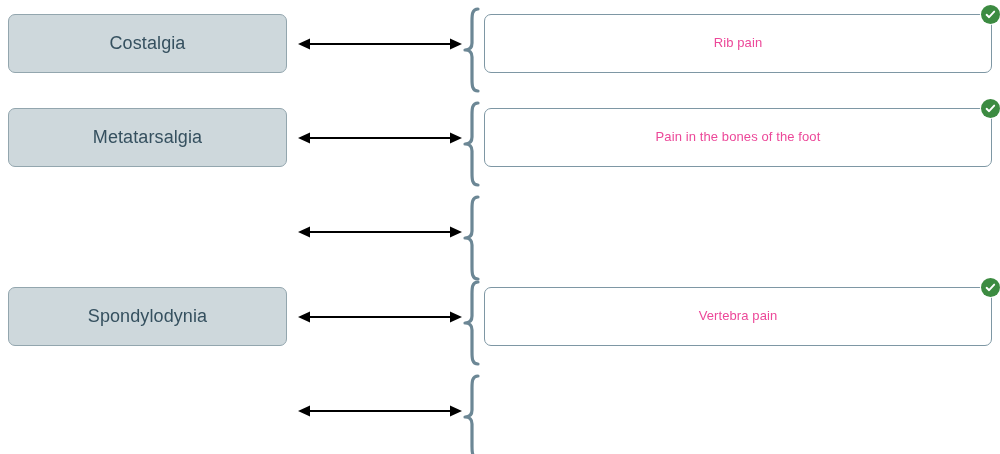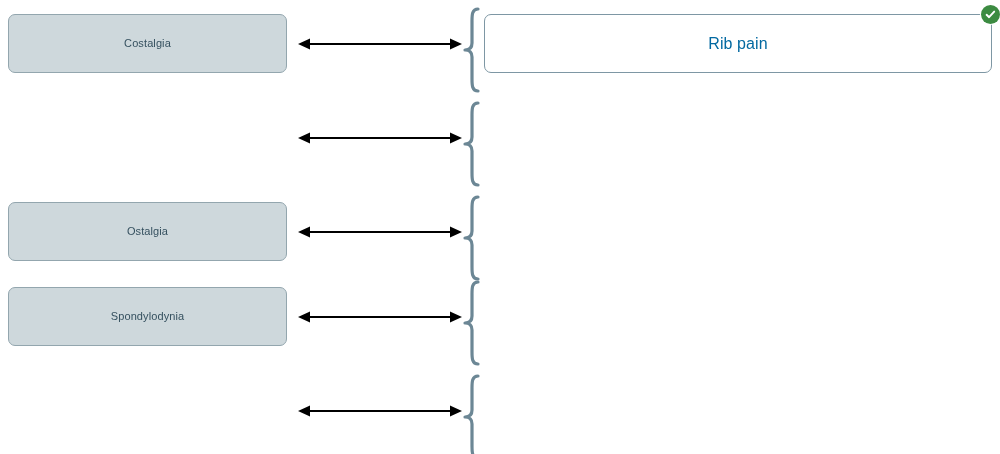--- a/index.html
+++ b/index.html
@@ -42,21 +42,21 @@
     background: #ced8dc;
     border: 1px solid #93a6ae;
     border-radius: 7px;
     display: flex;
     align-items: center;
     justify-content: center;
     text-align: center;
     padding: 0 10px;
   }
   .term-label {
-    font-size: 11px;
+    font-size: 18px;
     color: #35505f;
     line-height: 1.2;
     letter-spacing: 0.1px;
   }
 
   
   .connector {
     position: absolute;
     left: 298px;
     top: 28px;
@@ -95,22 +95,22 @@
     background: #ffffff;
     border: 1px solid #7e97a4;
     border-radius: 7px;
     display: flex;
     align-items: center;
     justify-content: center;
     text-align: center;
     padding: 0 34px;
   }
   .answer-label {
-    font-size: 16px;
-    color: #0369a1;
+    font-size: 13px;
+    color: #ec4899;
     line-height: 1.25;
     letter-spacing: 0.1px;
   }
 
   
   .correct-badge {
     position: absolute;
     right: -8px;
     top: -9px;
     width: 19px;
@@ -151,38 +151,48 @@
       </div>
       <div class="correct-badge">
         <svg width="13" height="13" viewBox="0 0 13 13" aria-hidden="true">
           <path d="M2.6 6.8 L5.1 9.2 L10.2 3.6" fill="none" stroke="#ffffff" stroke-width="1.9" stroke-linecap="round" stroke-linejoin="round"></path>
         </svg>
       </div>
     </div>
   </div>
 
   <div class="match-row" style="top:102px;">
-    <div class="connector">
-      <svg width="164" height="16" viewBox="0 0 164 16" aria-hidden="true">
-        <line x1="10" y1="8" x2="154" y2="8" stroke="#000000" stroke-width="2.2"></line>
-        <polygon points="0,8 12,2.5 12,13.5" fill="#000000"></polygon>
-        <polygon points="164,8 152,2.5 152,13.5" fill="#000000"></polygon>
-      </svg>
-    </div>
-    <div class="brace">
-      <svg width="22" height="86" viewBox="0 0 22 86" aria-hidden="true">
-        <path d="M17 2 C11 2 11 8 11 14 L11 36 C11 41 8 43 4 43 C8 43 11 45 11 50 L11 72 C11 78 11 84 17 84" fill="none" stroke="#6c8795" stroke-width="3.2" stroke-linecap="round" stroke-linejoin="round"></path>
-      </svg>
+    <div class="term-card">
+      <span class="term-label">Metatarsalgia</span>
+    </div>
+    <div class="connector">
+      <svg width="164" height="16" viewBox="0 0 164 16" aria-hidden="true">
+        <line x1="10" y1="8" x2="154" y2="8" stroke="#000000" stroke-width="2.2"></line>
+        <polygon points="0,8 12,2.5 12,13.5" fill="#000000"></polygon>
+        <polygon points="164,8 152,2.5 152,13.5" fill="#000000"></polygon>
+      </svg>
+    </div>
+    <div class="brace">
+      <svg width="22" height="86" viewBox="0 0 22 86" aria-hidden="true">
+        <path d="M17 2 C11 2 11 8 11 14 L11 36 C11 41 8 43 4 43 C8 43 11 45 11 50 L11 72 C11 78 11 84 17 84" fill="none" stroke="#6c8795" stroke-width="3.2" stroke-linecap="round" stroke-linejoin="round"></path>
+      </svg>
+    </div>
+    <div class="answer-wrap">
+      <div class="answer-card">
+        <span class="answer-label">Pain in the bones of the foot</span>
+      </div>
+      <div class="correct-badge">
+        <svg width="13" height="13" viewBox="0 0 13 13" aria-hidden="true">
+          <path d="M2.6 6.8 L5.1 9.2 L10.2 3.6" fill="none" stroke="#ffffff" stroke-width="1.9" stroke-linecap="round" stroke-linejoin="round"></path>
+        </svg>
+      </div>
     </div>
   </div>
 
   <div class="match-row" style="top:196px;">
-    <div class="term-card">
-      <span class="term-label">Ostalgia</span>
-    </div>
     <div class="connector">
       <svg width="164" height="16" viewBox="0 0 164 16" aria-hidden="true">
         <line x1="10" y1="8" x2="154" y2="8" stroke="#000000" stroke-width="2.2"></line>
         <polygon points="0,8 12,2.5 12,13.5" fill="#000000"></polygon>
         <polygon points="164,8 152,2.5 152,13.5" fill="#000000"></polygon>
       </svg>
     </div>
     <div class="brace">
       <svg width="22" height="86" viewBox="0 0 22 86" aria-hidden="true">
         <path d="M17 2 C11 2 11 8 11 14 L11 36 C11 41 8 43 4 43 C8 43 11 45 11 50 L11 72 C11 78 11 84 17 84" fill="none" stroke="#6c8795" stroke-width="3.2" stroke-linecap="round" stroke-linejoin="round"></path>
@@ -199,20 +209,30 @@
         <line x1="10" y1="8" x2="154" y2="8" stroke="#000000" stroke-width="2.2"></line>
         <polygon points="0,8 12,2.5 12,13.5" fill="#000000"></polygon>
         <polygon points="164,8 152,2.5 152,13.5" fill="#000000"></polygon>
       </svg>
     </div>
     <div class="brace">
       <svg width="22" height="86" viewBox="0 0 22 86" aria-hidden="true">
         <path d="M17 2 C11 2 11 8 11 14 L11 36 C11 41 8 43 4 43 C8 43 11 45 11 50 L11 72 C11 78 11 84 17 84" fill="none" stroke="#6c8795" stroke-width="3.2" stroke-linecap="round" stroke-linejoin="round"></path>
       </svg>
     </div>
+    <div class="answer-wrap">
+      <div class="answer-card">
+        <span class="answer-label">Vertebra pain</span>
+      </div>
+      <div class="correct-badge">
+        <svg width="13" height="13" viewBox="0 0 13 13" aria-hidden="true">
+          <path d="M2.6 6.8 L5.1 9.2 L10.2 3.6" fill="none" stroke="#ffffff" stroke-width="1.9" stroke-linecap="round" stroke-linejoin="round"></path>
+        </svg>
+      </div>
+    </div>
   </div>
 
   <div class="match-row" style="top:375px;">
     <div class="connector">
       <svg width="164" height="16" viewBox="0 0 164 16" aria-hidden="true">
         <line x1="10" y1="8" x2="154" y2="8" stroke="#000000" stroke-width="2.2"></line>
         <polygon points="0,8 12,2.5 12,13.5" fill="#000000"></polygon>
         <polygon points="164,8 152,2.5 152,13.5" fill="#000000"></polygon>
       </svg>
     </div>

